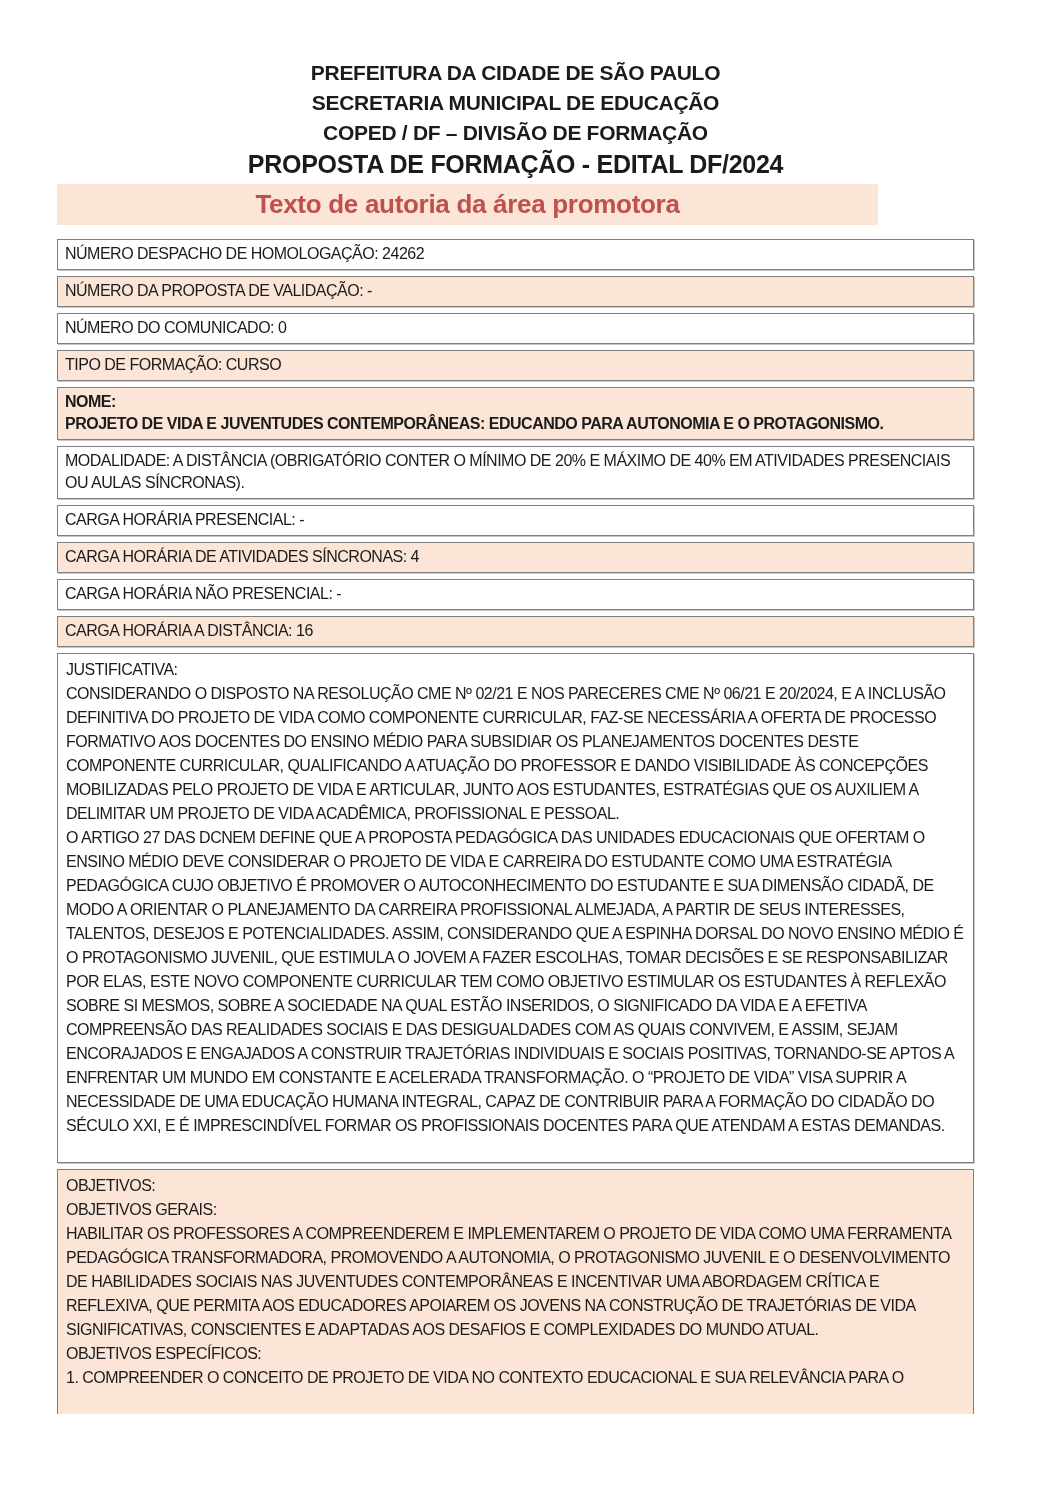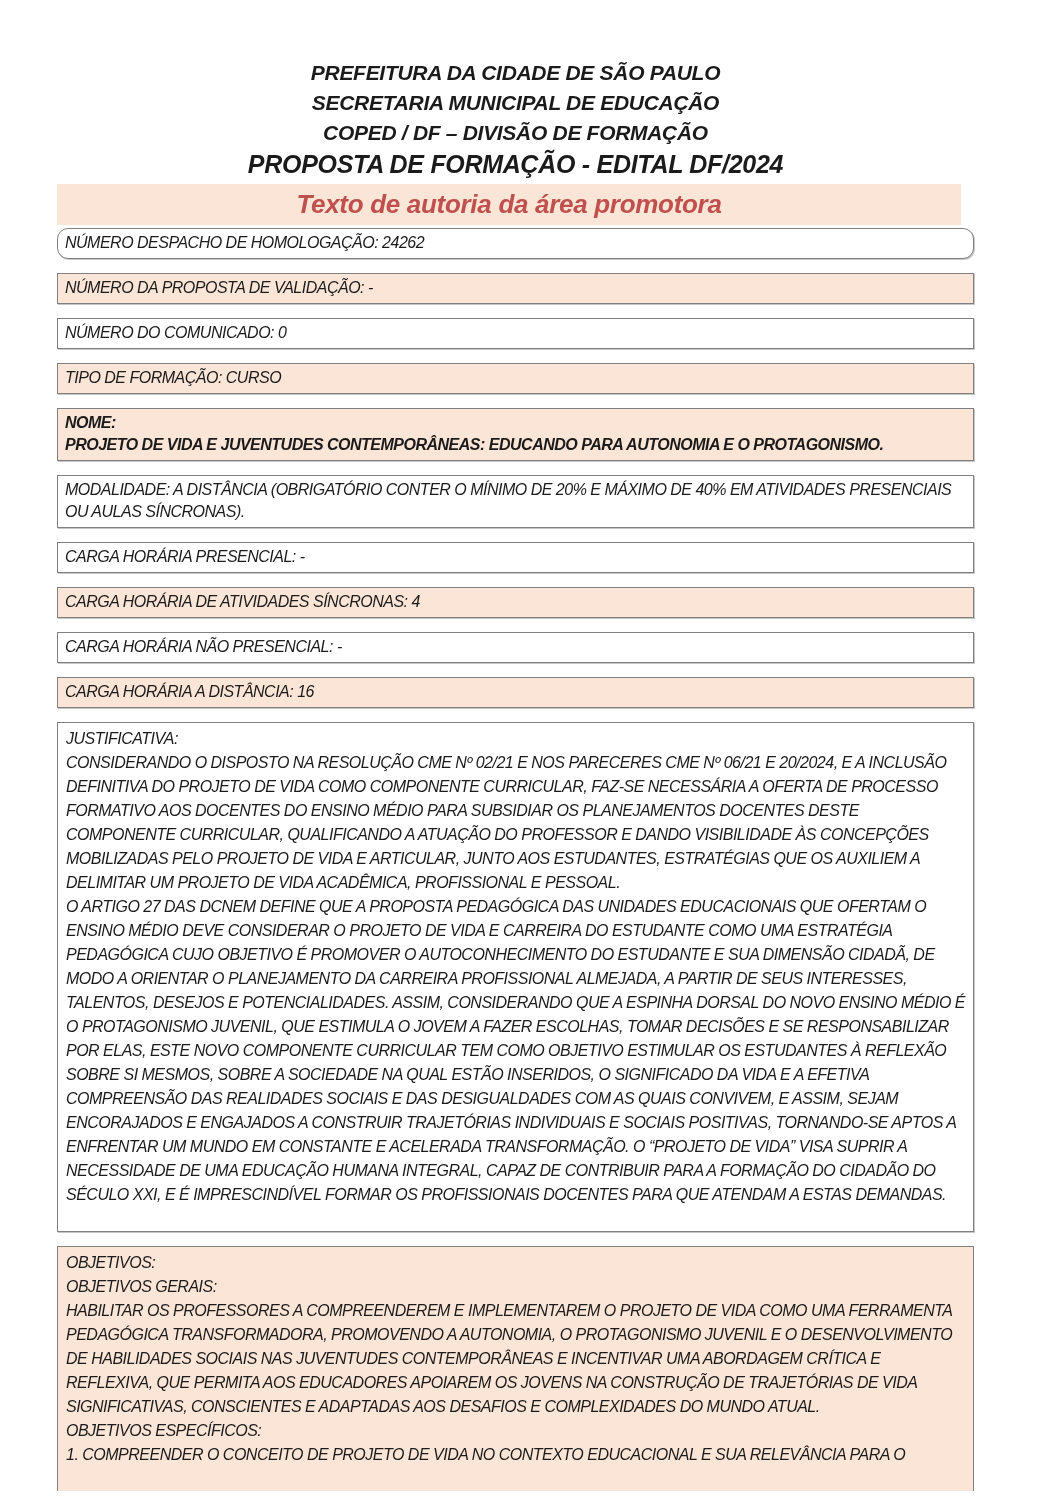--- a/index.html
+++ b/index.html
@@ -1,57 +1,57 @@
 <!DOCTYPE html>
 <html lang="pt" style="--accent-bg: #FBE5D6; --banner-text: #C0504D; --row-border: #808080;"><head>
 <meta charset="utf-8">
 <style>
   :root{
     --accent-bg:#FBE5D6;
     --banner-text:#C0504D;
     --row-border:#808080;
     --ink:#1b1b1b;
   }
-  *{box-sizing:border-box;font-style:italic;}
+  *{box-sizing:border-box;}
   html,body{margin:0;padding:0;}
   body{
     width:1058px;height:1497px;overflow:hidden;
     background:#ffffff;color:var(--ink);
     font-family:"Liberation Sans", sans-serif;
   }
   .page{padding-top:58px;}
   .doc-header{
     margin-left:57px;width:917px;
     text-align:center;font-weight:bold;
     letter-spacing:-0.3px;
   }
   .h-line{font-size:21px;line-height:30px;}
   .h-title{font-size:25px;line-height:33px;}
   .banner{
-    margin:3px 0 0 57px;width:904px;
+    margin:3px 0 0 57px;width:821px;
     background:var(--accent-bg);
     text-align:center;
     font-size:26px;line-height:38px;font-weight:bold;
     color:var(--banner-text);
     letter-spacing:-0.3px;
     padding:1px 0 2px;
   }
   .fields{margin-left:57px;width:917px;}
   .row{
     width:917px;
     border:1px solid var(--row-border);
     box-shadow:1px 1px 0 rgba(0,0,0,0.22);
-    margin-top:14px;
+    margin-top:6px;
     padding:3px 7px 4px;
     font-size:16px;line-height:22px;
     letter-spacing:-0.5px;
     white-space:pre-line;
     background:#ffffff;
   }
-  .row.first{margin-top:3px;border-radius:11px;}
+  .row.first{margin-top:14px;}
   .row.peach{background:var(--accent-bg);}
   .row.bold{font-weight:bold;}
   .row.large{line-height:24px;padding:4px 8px 24px;}
   .row.cut{border-bottom:none;box-shadow:none;}
 </style>
 </head>
 <body>
 
 <div class="page">
 

